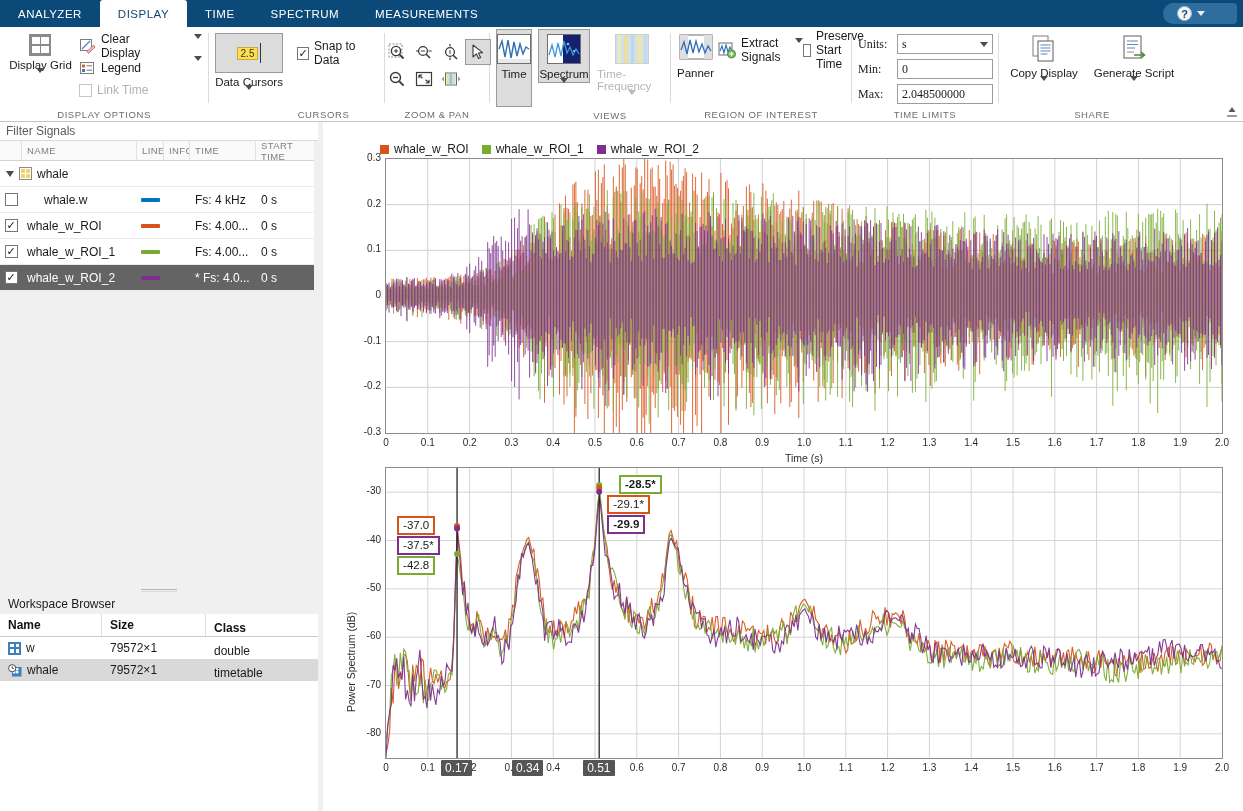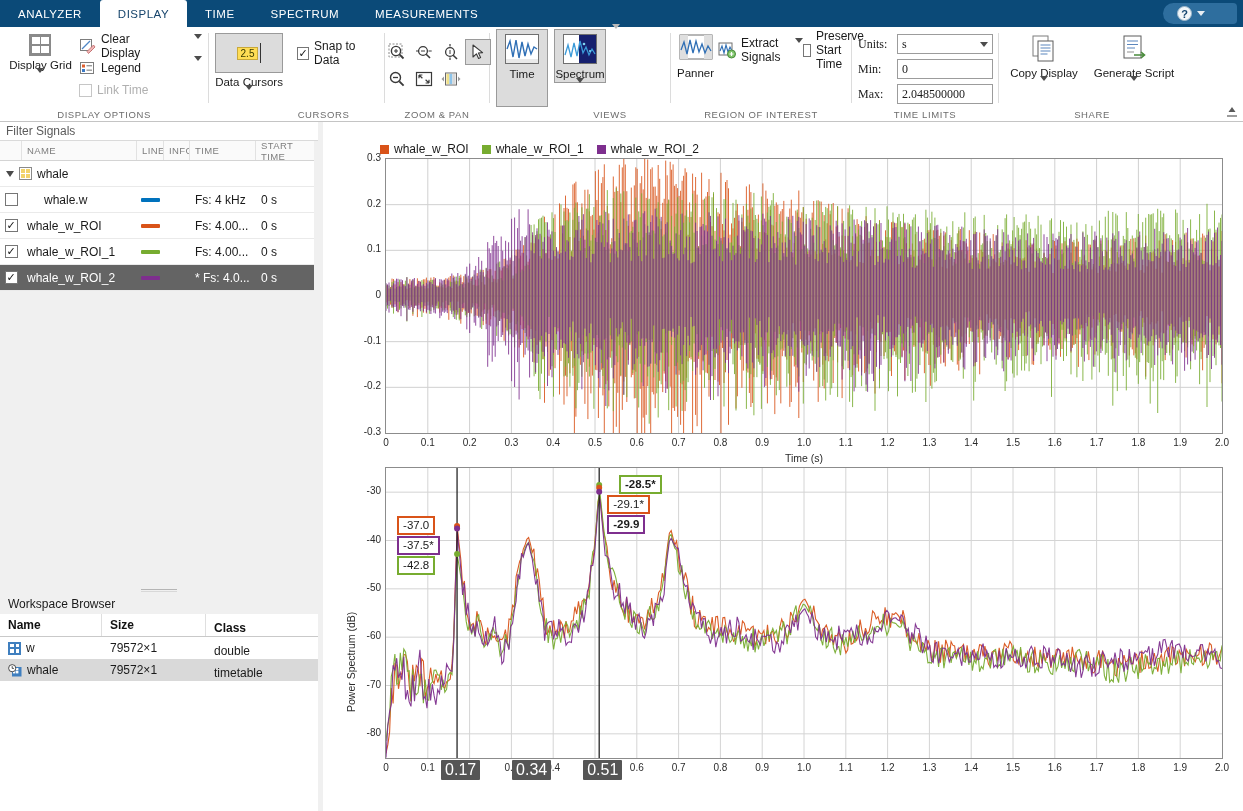--- a/index.html
+++ b/index.html
@@ -176,21 +176,21 @@
 
   .ylabel {
     position:absolute; font-size:10.5px; color:#2b2b2b;
     transform: rotate(-90deg); transform-origin: left top; white-space: nowrap;
   }
   .xlabel { position:absolute; font-size:10.5px; color:#2b2b2b; text-align:center; }
   .tick { position:absolute; font-size:10px; color:#2b2b2b; text-align:center; }
   .tickL { position:absolute; font-size:10px; color:#2b2b2b; text-align:right; }
 
   .cbadge {
-    position:absolute; background:#555555; color:#fff; font-size:16px;
+    position:absolute; background:#555555; color:#fff; font-size:12px;
     padding:1px 4px; border-radius:1px; white-space:nowrap;
   }
   .dlabel {
     position:absolute; background:#fff; border:2px solid #000;
     font-size:11.5px; padding:0px 4px; white-space:nowrap; line-height:15px;
   }
 </style>
 </head>
 <body>
 
@@ -374,20 +374,33 @@
                   <polyline points="1,20 4,10 7,22 10,8 13,21 16,6 19,18 22,12 25,20 28,14 31,19" fill="none" stroke="#3b9ad8" stroke-width="1.3"></polyline>
                   <circle cx="20" cy="9" r="1.3" fill="#7fd4f0"></circle>
                   <circle cx="26" cy="16" r="1.1" fill="#7fd4f0"></circle>
                 </svg>
             </span>
             <span class="vlbl">Spectrum</span>
           </div>
           <span><span class="caret-d"></span></span>
         </div>
         <div style="display:flex;flex-direction:column;align-items:center;">
+          <div class="viewbtn dim" style="width:72px;height:auto;padding-bottom:2px">
+            <span class="thumb">
+              <svg width="32" height="28" viewBox="0 0 32 28">
+                  <rect width="32" height="28" fill="#cfe0ef"></rect>
+                  <rect x="2" y="0" width="3" height="28" fill="#f3e7b6"></rect>
+                  <rect x="8" y="0" width="4" height="28" fill="#eadf9f"></rect>
+                  <rect x="15" y="0" width="3" height="28" fill="#bcd6ea"></rect>
+                  <rect x="21" y="0" width="5" height="28" fill="#f0e3ad"></rect>
+                  <rect x="28" y="0" width="3" height="28" fill="#c2daec"></rect>
+                </svg>
+            </span>
+            <span class="vlbl">Time-Frequency</span>
+          </div>
           <span><span class="caret-d dim"></span></span>
         </div>
       </div>
       <div class="gtitle" style="padding-left:60px">VIEWS</div>
     </div>
     <div class="gsep"></div>
 
     <div class="rgroup" style="width:180px">
       <div class="gbody" style="padding-top:4px;">
         <div class="bigbtn" style="width:48px">

